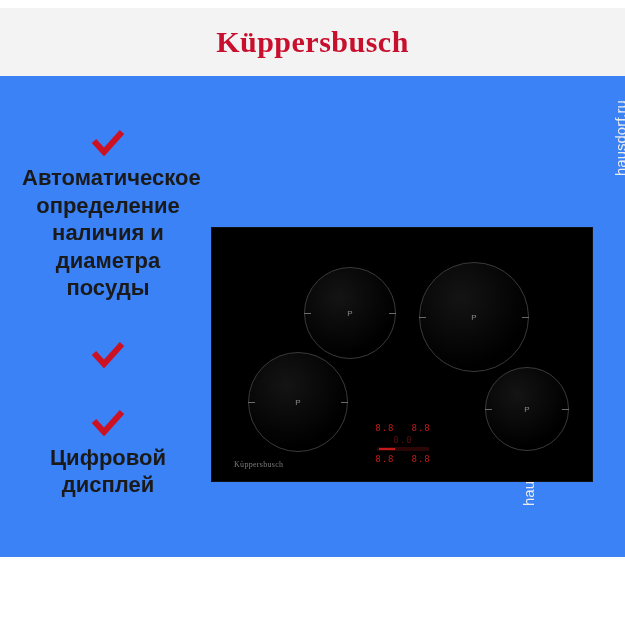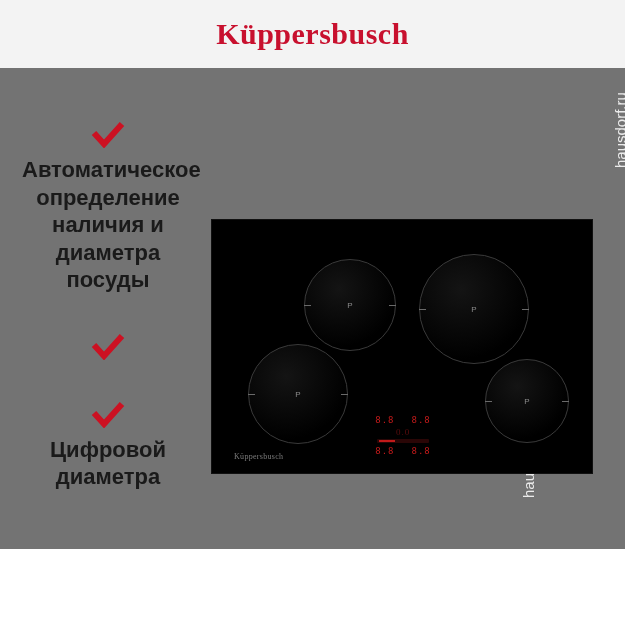--- a/index.html
+++ b/index.html
@@ -10,21 +10,22 @@
     width: 625px;
     height: 625px;
     background: #ffffff;
     font-family: "Liberation Sans", sans-serif;
     overflow: hidden;
   }
   .page {
     position: relative;
     width: 625px;
     height: 549px;
-    background: #737373;
+    background: #3b82f6;
+    margin-top: 8px;
   }
   
   .header {
     position: absolute;
     left: 0;
     top: 0;
     width: 625px;
     height: 68px;
     background: #f3f3f3;
     display: flex;
@@ -149,21 +150,21 @@
     gap: 17px;
     margin-bottom: 2px;
   }
   .seg {
     color: #c21a1a;
     font-family: "DejaVu Sans Mono", monospace;
     font-size: 9px;
     line-height: 10px;
     letter-spacing: 1px;
   }
-  .seg.dim { color: #5a0c0c; font-family: Liberation Serif, serif; }
+  .seg.dim { color: #5a0c0c; }
   .slider-bar {
     margin: 2px auto 0 auto;
     width: 52px;
     height: 4px;
     background: #2a0606;
     border-radius: 1px;
     position: relative;
   }
   .slider-bar i {
     position: absolute;
@@ -214,21 +215,21 @@
     <div class="feature f2">
       <svg class="check" viewBox="0 0 34 26">
         <path d="M3 11 L13 22 L31 2" stroke="#cc1122" stroke-width="6" fill="none" stroke-linecap="butt" stroke-linejoin="miter"></path>
       </svg>
     </div>
 
     <div class="feature f3">
       <svg class="check" viewBox="0 0 34 26">
         <path d="M3 11 L13 22 L31 2" stroke="#cc1122" stroke-width="6" fill="none" stroke-linecap="butt" stroke-linejoin="miter"></path>
       </svg>
-      <div class="feature-text">Цифровой диаметра</div>
+      <div class="feature-text">Цифровой дисплей</div>
     </div>
 
   </div>
 
   <div class="hob-wrap">
     <div class="hob">
 
       <div class="zone zone-tl">
         <span class="p">P</span>
       </div>

